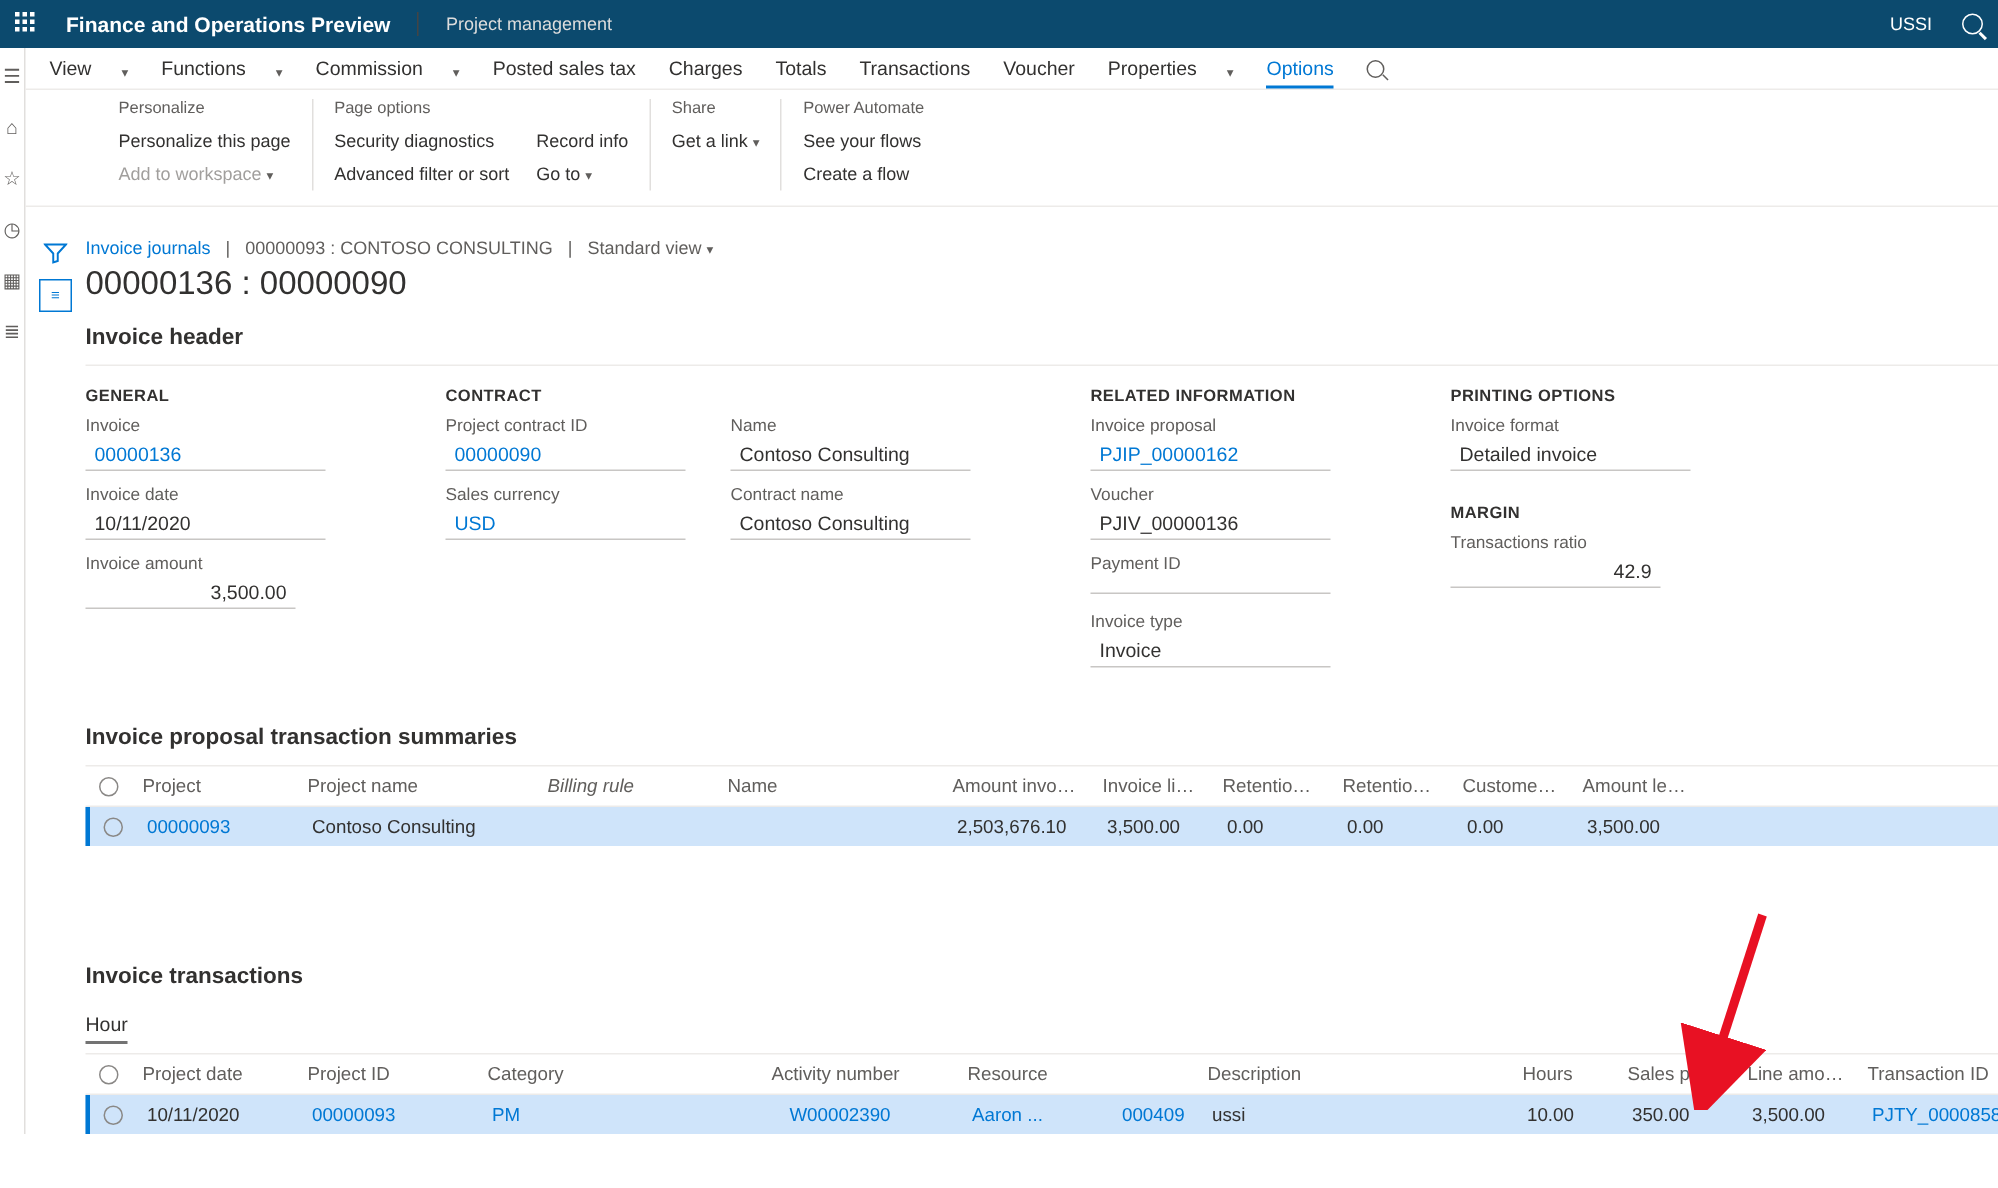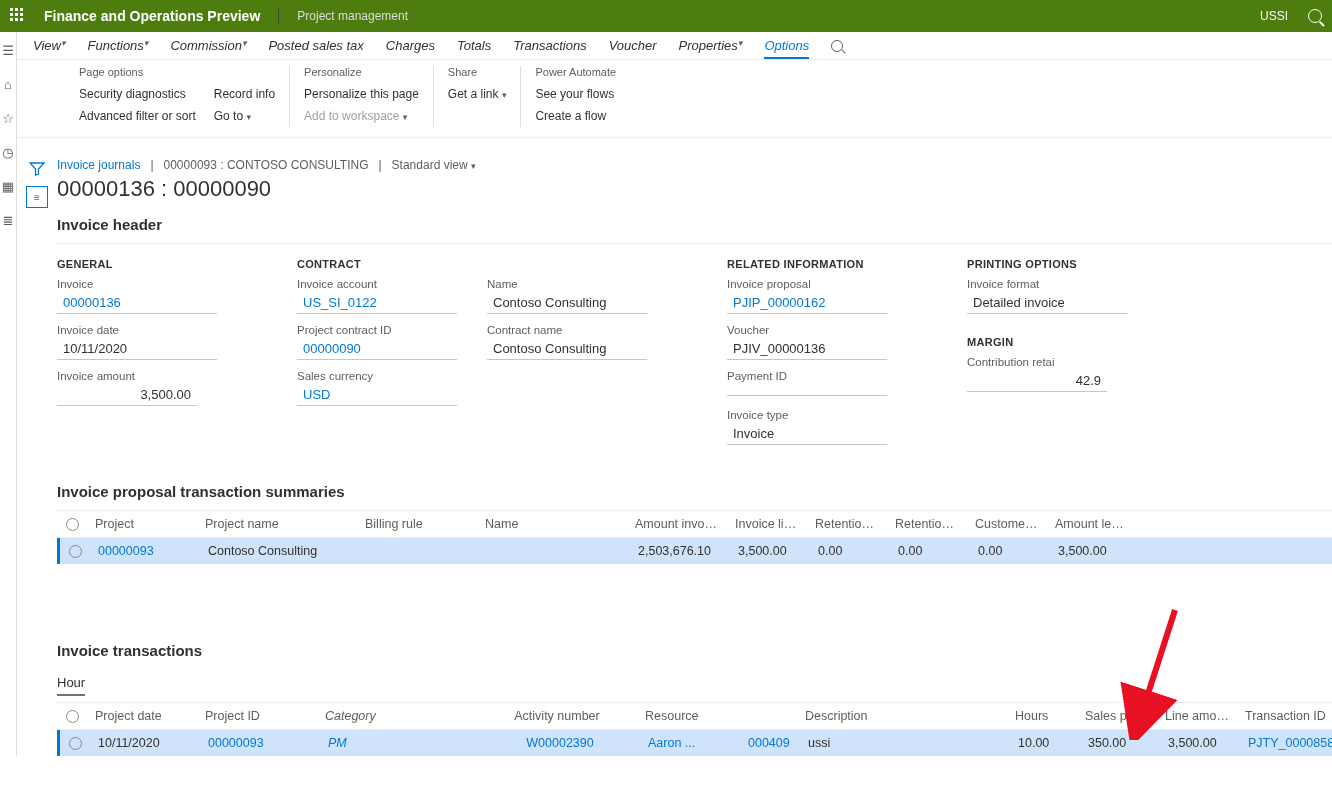--- a/index.html
+++ b/index.html
@@ -1,33 +1,33 @@
 <!DOCTYPE html>
 <html><head>
 <meta charset="utf-8">
 <style>
   * { box-sizing: border-box; font-family: "Segoe UI", Arial, sans-serif; }
   body { margin: 0; background: #fff; color: #323130; font-size: 13px; }
-  .topbar { background: #4d7c0f; color: #fff; height: 30px; display: flex; align-items: center; padding: 16px 10px; }
+  .topbar { background: #0c4a6e; color: #fff; height: 30px; display: flex; align-items: center; padding: 16px 10px; }
   .waffle { width: 16px; height: 16px; display: grid; grid-template-columns: repeat(3,3px); grid-template-rows: repeat(3,3px); gap: 2px; margin-right: 18px; cursor:pointer; }
   .waffle span { background: #fff; }
   .app-title { font-size: 14px; font-weight: 600; padding-right: 18px; border-right: 1px solid #444; }
   .module { font-size: 12px; padding-left: 18px; color: #ddd; }
   .spacer { flex: 1; }
   .user { padding: 0 14px; font-size: 12px; }
   .search-icon-top { width: 14px; height: 14px; border: 1.5px solid #fff; border-radius: 50%; position: relative; margin-left: 6px; cursor:pointer; }
   .search-icon-top::after { content:""; position:absolute; width:6px; height:1.5px; background:#fff; transform:rotate(45deg); right:-4px; bottom:-2px; }
 
   .shell { display: flex; }
   .leftrail { width: 36px; border-right: 1px solid #e1dfdd; display: flex; flex-direction: column; align-items: center; padding-top: 10px; gap: 18px; }
   .rail-icon { width: 16px; height: 16px; display:flex; align-items:center; justify-content:center; color:#605e5c; cursor:pointer; }
   .mainarea { flex: 1; display: flex; flex-direction: column; }
 
   .cmdbar { display: flex; align-items: center; gap: 22px; padding: 6px 16px; border-bottom: 1px solid #edebe9; font-size: 13px; color:#323130; }
-  .cmdbar .cmd { cursor:pointer; display:flex; align-items:flex-start; gap:0;font-style:italic; }
+  .cmdbar .cmd { cursor:pointer; display:flex; align-items:flex-end; gap:20px; }
   .chev { font-size: 9px; color:#605e5c; }
   .cmd.active { color:#0078d4; border-bottom: 2px solid #0078d4; padding-bottom: 4px; margin-bottom:-6px; }
   .search-small { width:12px;height:12px;border:1.3px solid #605e5c;border-radius:50%;position:relative;cursor:pointer; }
   .search-small::after{content:"";position:absolute;width:5px;height:1.3px;background:#605e5c;transform:rotate(45deg);right:-4px;bottom:-2px;}
 
   .ribbon { display:flex; padding: 6px 16px 10px 48px; border-bottom:1px solid #edebe9; font-size:12px; }
   .ribbon-group { padding: 0 14px; border-right: 1px solid #e1dfdd; }
   .ribbon-group:last-child { border-right:none; }
   .ribbon-group .grp-title { font-size:11px; color:#605e5c; margin-bottom:6px; }
   .ribbon-row { display:flex; gap: 18px; }
@@ -58,27 +58,27 @@
   .grid-header, .grid-row { display:flex; align-items:center; font-size:12.5px; }
   .grid-header { color:#605e5c; padding: 6px 0; border-bottom:1px solid #edebe9; }
   .grid-row { padding: 6px 0; }
   .grid-row.selected { background:#cfe4fa; border-left:3px solid #0078d4; }
   .cell { padding: 0 8px; overflow:hidden; text-overflow:ellipsis; white-space:nowrap; }
   .radio { width:30px; display:flex; justify-content:center; }
   .radio .circ { width:13px;height:13px;border:1.2px solid #8a8886;border-radius:50%;cursor:pointer; }
   .link { color:#0078d4; cursor:pointer; }
   .num { }
 
-  .g1 .c-proj{width:110px;} .g1 .c-pname{width:160px;} .g1 .c-brule{width:120px;} .g1 .c-name{width:150px;}
+  .g1 .c-proj{width:110px;} .g1 .c-pname{width:160px;} .g1 .c-brule{width:120px;font-style:italic;} .g1 .c-name{width:150px;}
   .g1 .c-ai{width:100px;} .g1 .c-ila{width:80px;} .g1 .c-rr{width:80px;} .g1 .c-rp{width:80px;}
   .g1 .c-cr{width:80px;} .g1 .c-alr{width:90px;}
 
   .tab-label { display:inline-block; font-size:13px; border-bottom:2px solid #737373; padding-bottom:4px; margin: 6px 0 6px; color:#323130; }
 
-  .g2 .c-date{width:110px;} .g2 .c-pid{width:120px;} .g2 .c-cat{width:160px;font-style:italic;} .g2 .c-act{width:160px;text-align:center;}
+  .g2 .c-date{width:110px;} .g2 .c-pid{width:120px;} .g2 .c-cat{width:160px;} .g2 .c-act{width:160px;text-align:center;}
   .g2 .c-res{width:100px;} .g2 .c-rnum{width:60px;} .g2 .c-desc{width:210px;} .g2 .c-hrs{width:70px;}
   .g2 .c-sp{width:80px;} .g2 .c-la{width:80px;} .g2 .c-tid{width:110px;}
 
   .arrow { position:fixed; pointer-events:none; }
 </style>
 </head>
 <body>
 
 <div class="topbar">
   <div class="waffle">
@@ -145,36 +145,36 @@
           <span class="chev">▾</span>
         </div>
       <div class="cmd active">
           <span>Options</span>
         </div>
       <div class="search-small"></div>
     </div>
 
     <div class="ribbon">
       <div class="ribbon-group">
+        <div class="grp-title">Personalize</div>
+        <div class="ribbon-item">Personalize this page</div>
+        <div class="ribbon-item dim"><span>Add to workspace</span> <span class="chev">▾</span></div>
+      </div>
+      <div class="ribbon-group">
         <div class="grp-title">Page options</div>
         <div class="ribbon-row">
           <div>
             <div class="ribbon-item">Security diagnostics</div>
             <div class="ribbon-item">Advanced filter or sort</div>
           </div>
           <div>
             <div class="ribbon-item">Record info</div>
             <div class="ribbon-item"><span>Go to</span> <span class="chev">▾</span></div>
           </div>
         </div>
-      </div>
-      <div class="ribbon-group">
-        <div class="grp-title">Personalize</div>
-        <div class="ribbon-item">Personalize this page</div>
-        <div class="ribbon-item dim"><span>Add to workspace</span> <span class="chev">▾</span></div>
       </div>
       <div class="ribbon-group">
         <div class="grp-title">Share</div>
         <div class="ribbon-row">
           <div>
             <div class="ribbon-item"><span>Get a link</span> <span class="chev">▾</span></div>
           </div>
         </div>
       </div>
       <div class="ribbon-group">
@@ -209,42 +209,41 @@
           <div class="col">
             <h4>GENERAL</h4>
             <div class="field"><label>Invoice</label><span class="val link">00000136</span></div>
             <div class="field"><label>Invoice date</label><span class="val">10/11/2020</span></div>
             <div class="field"><label>Invoice amount</label><span class="val num">3,500.00</span></div>
           </div>
           <div class="col">
             <h4>CONTRACT</h4>
             <div style="display:flex; gap:30px;">
               <div>
-                <div class="field"><label>Invoice account</label><span class="val link">US_SI_0122</span></div>
                 <div class="field"><label>Project contract ID</label><span class="val link">00000090</span></div>
                 <div class="field"><label>Sales currency</label><span class="val link">USD</span></div>
               </div>
               <div>
                 <div class="field"><label>Name</label><span class="val">Contoso Consulting</span></div>
                 <div class="field"><label>Contract name</label><span class="val">Contoso Consulting</span></div>
               </div>
             </div>
           </div>
           <div class="col">
             <h4>RELATED INFORMATION</h4>
             <div class="field"><label>Invoice proposal</label><span class="val link">PJIP_00000162</span></div>
             <div class="field"><label>Voucher</label><span class="val">PJIV_00000136</span></div>
             <div class="field"><label>Payment ID</label><span class="val"></span></div>
             <div class="field"><label>Invoice type</label><span class="val">Invoice</span></div>
           </div>
           <div class="col">
             <h4>PRINTING OPTIONS</h4>
             <div class="field"><label>Invoice format</label><span class="val">Detailed invoice</span></div>
             <h4 style="margin-top:22px;">MARGIN</h4>
-            <div class="field"><label>Contribution retai</label><span class="val num">42.9</span></div>
+            <div class="field"><label>Transactions ratio</label><span class="val num">42.9</span></div>
           </div>
         </div>
 
         
         <div class="section-title">Invoice proposal transaction summaries</div>
         <div class="grid g1">
           <div class="grid-header">
             <div class="radio">
                 <div class="circ"></div>
               </div>

